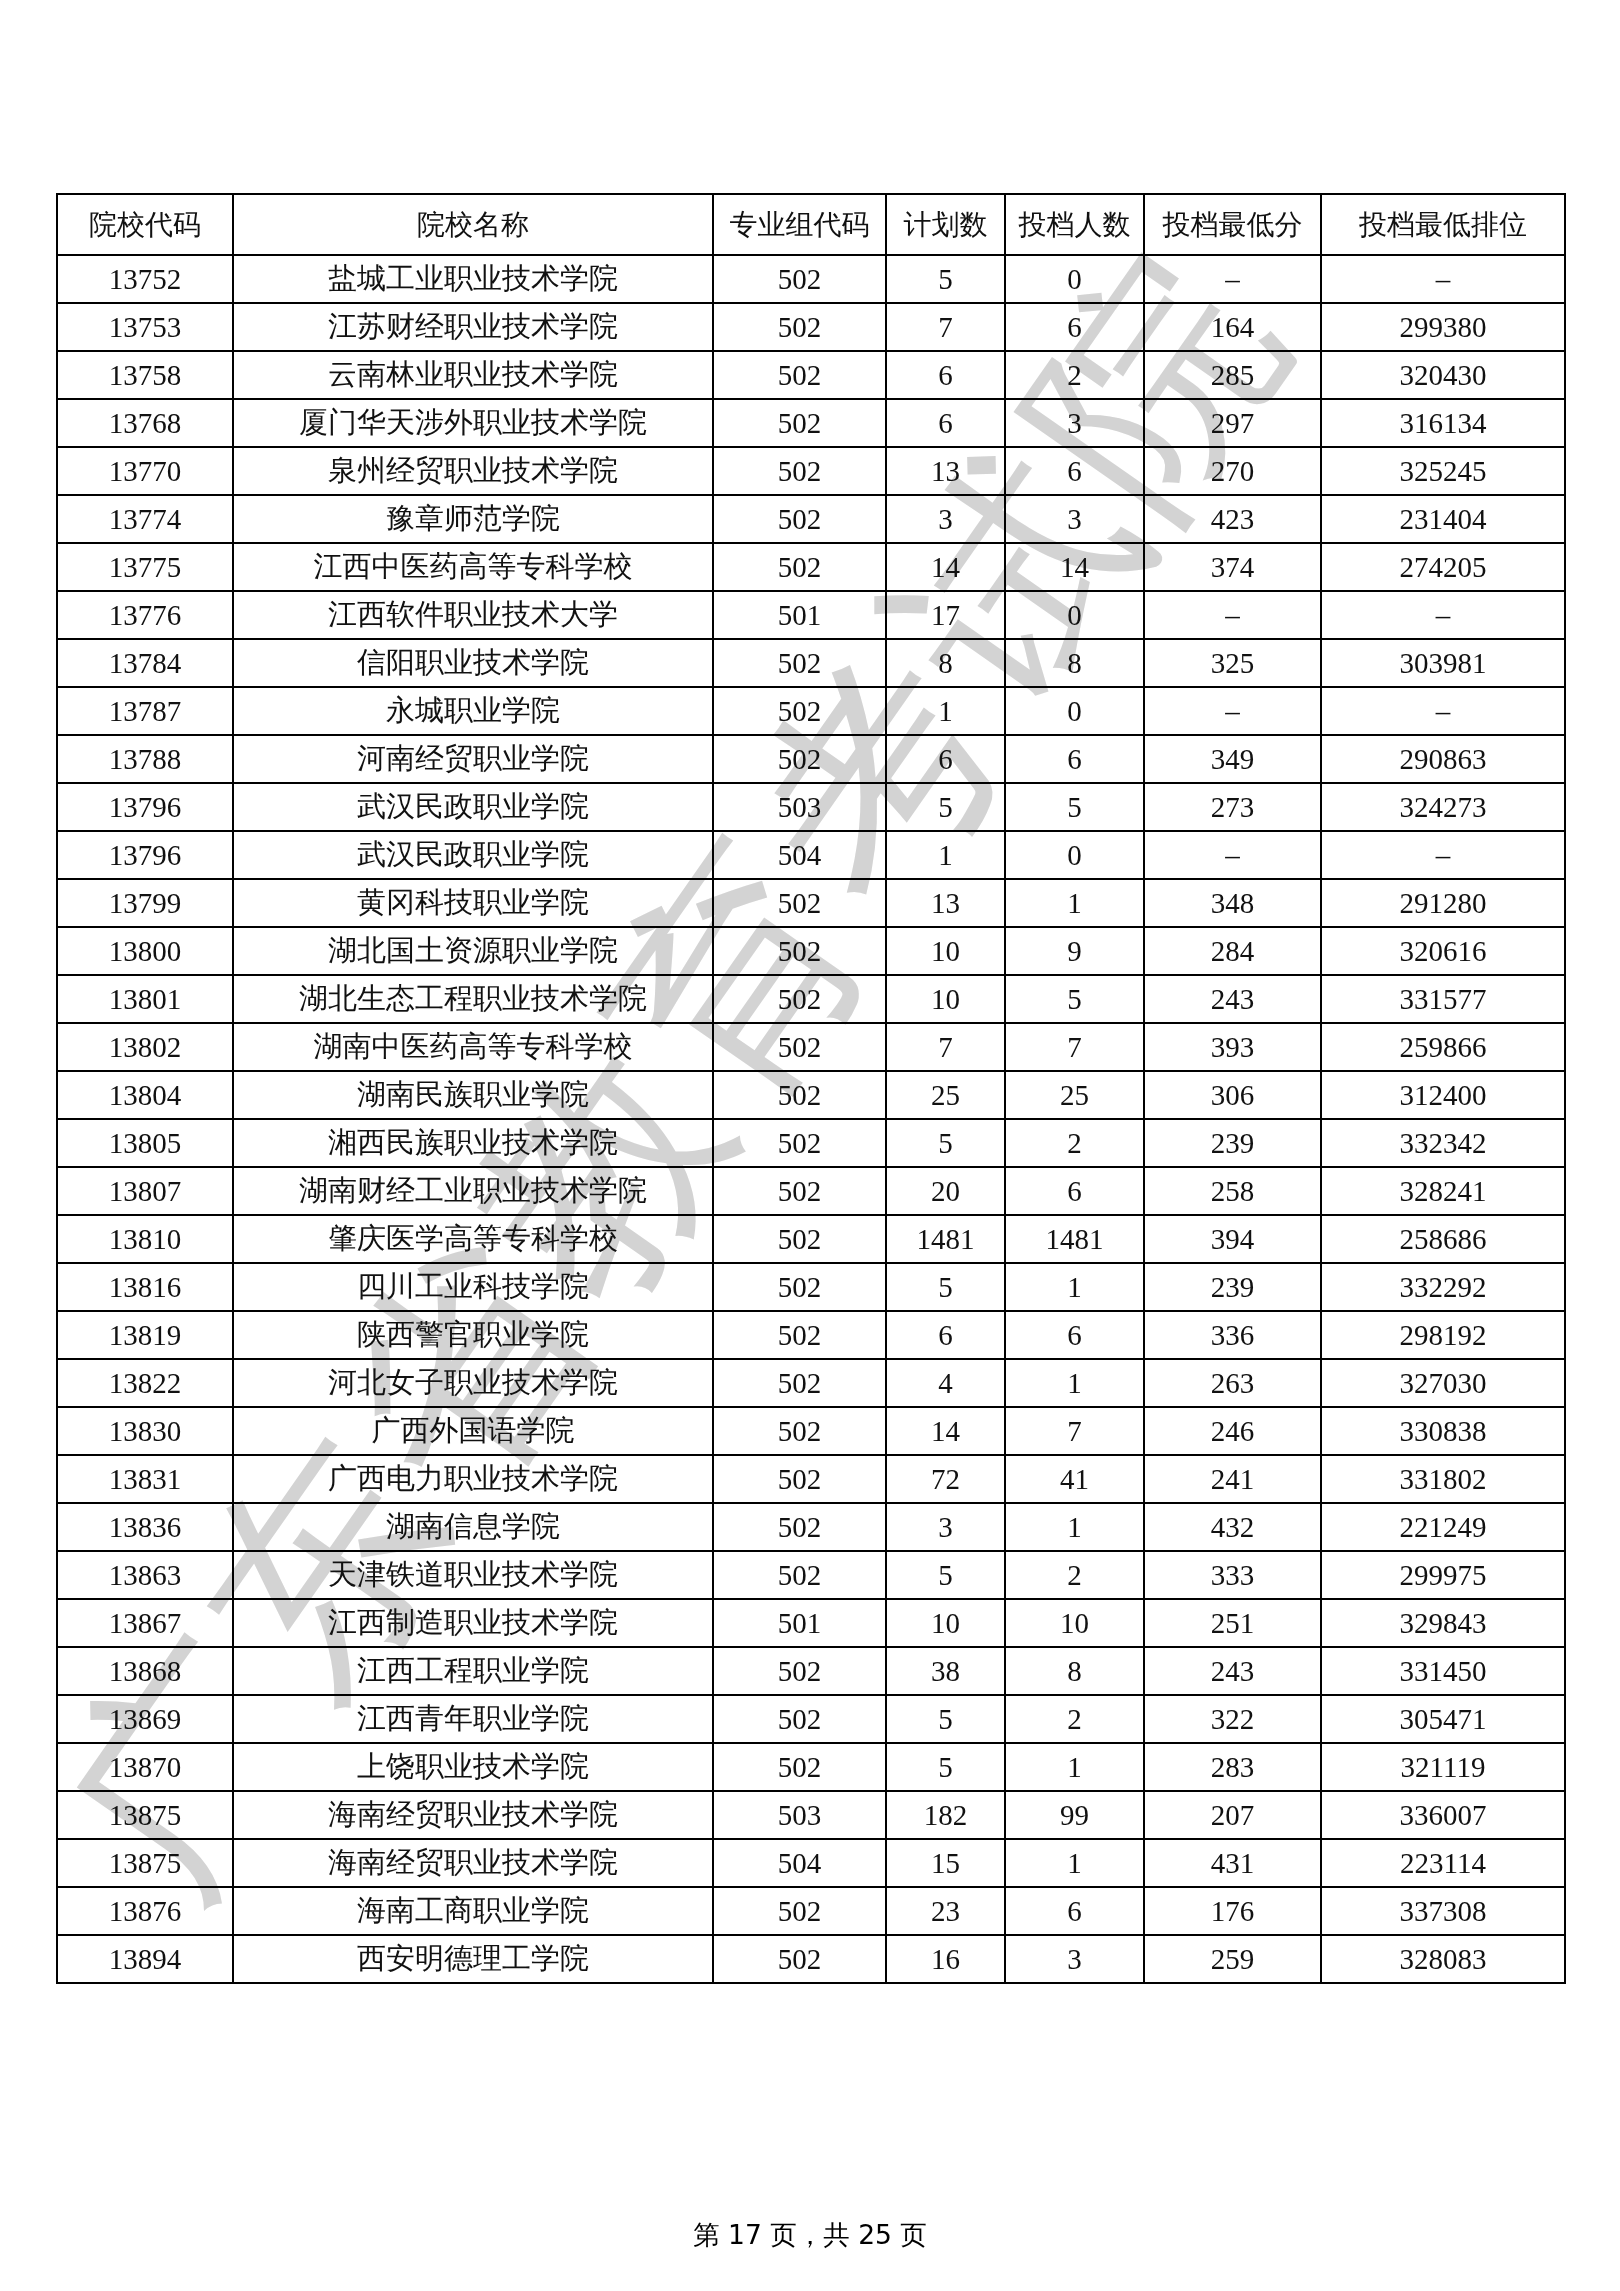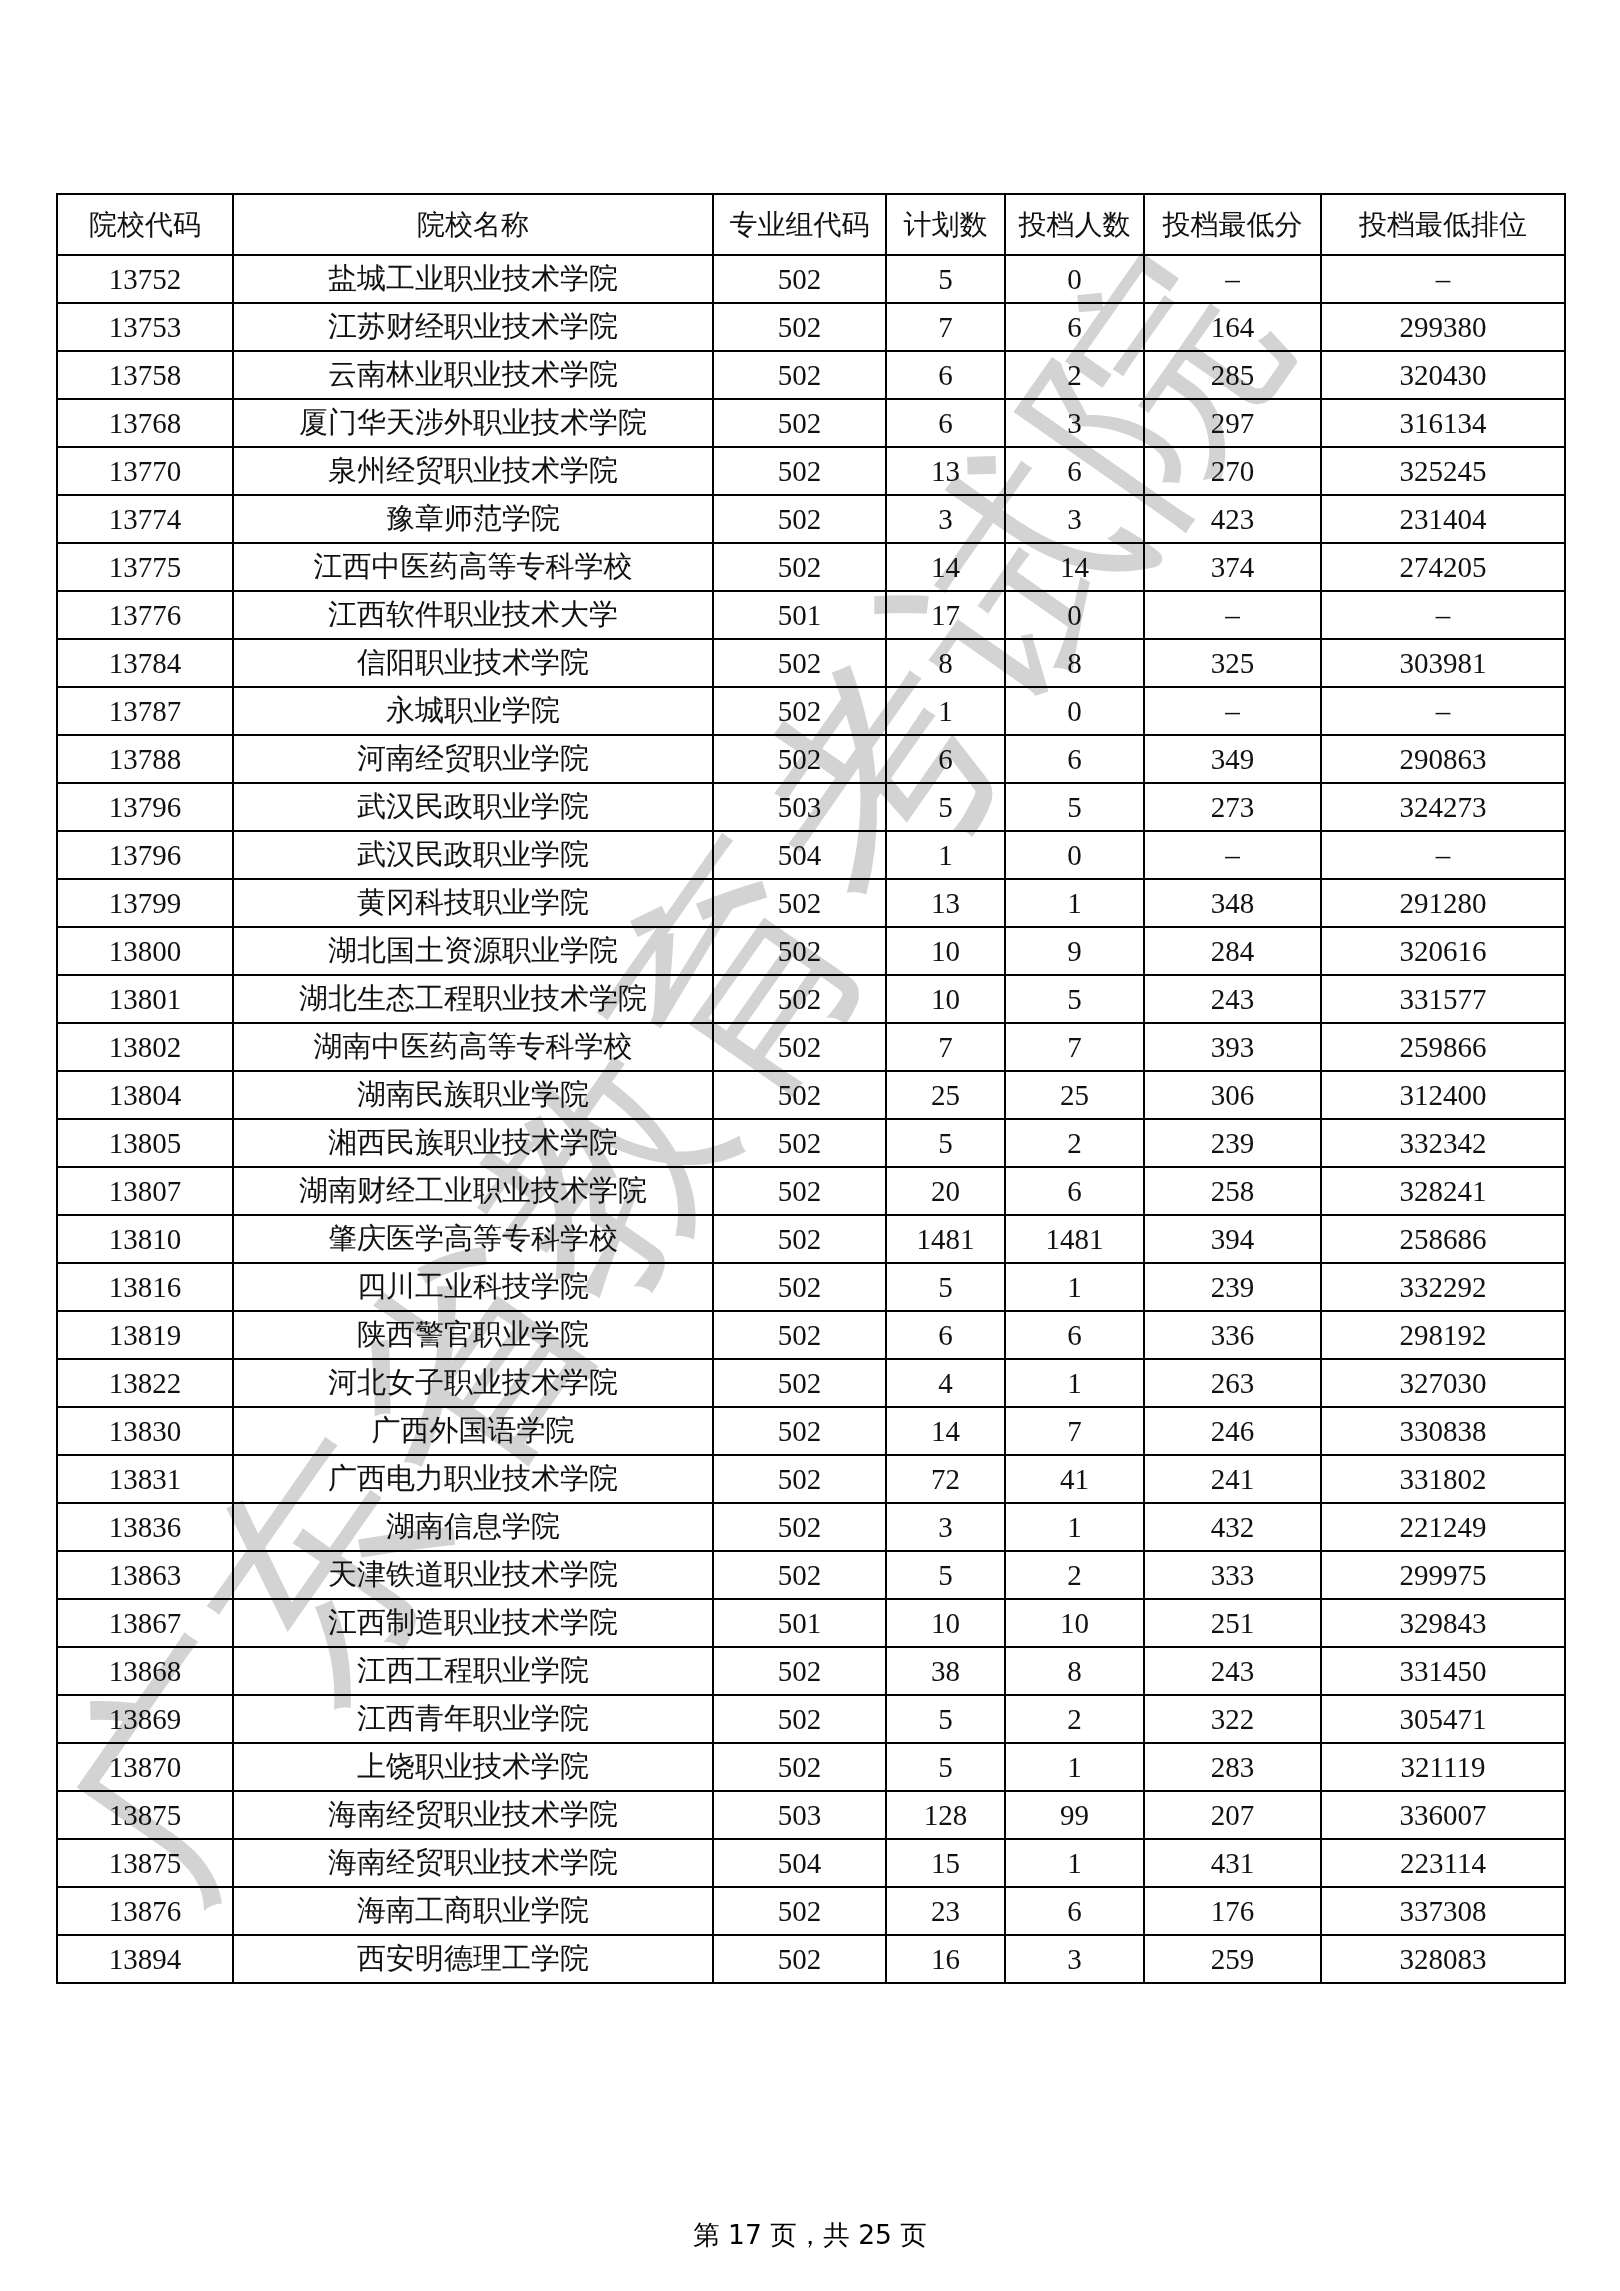--- a/index.html
+++ b/index.html
@@ -381,21 +381,21 @@
           <td>502</td>
           <td>5</td>
           <td>1</td>
           <td>283</td>
           <td>321119</td>
         </tr>
         <tr>
           <td>13875</td>
           <td>海南经贸职业技术学院</td>
           <td>503</td>
-          <td>128</td>
+          <td>182</td>
           <td>99</td>
           <td>207</td>
           <td>336007</td>
         </tr>
         <tr>
           <td>13875</td>
           <td>海南经贸职业技术学院</td>
           <td>504</td>
           <td>15</td>
           <td>1</td>

